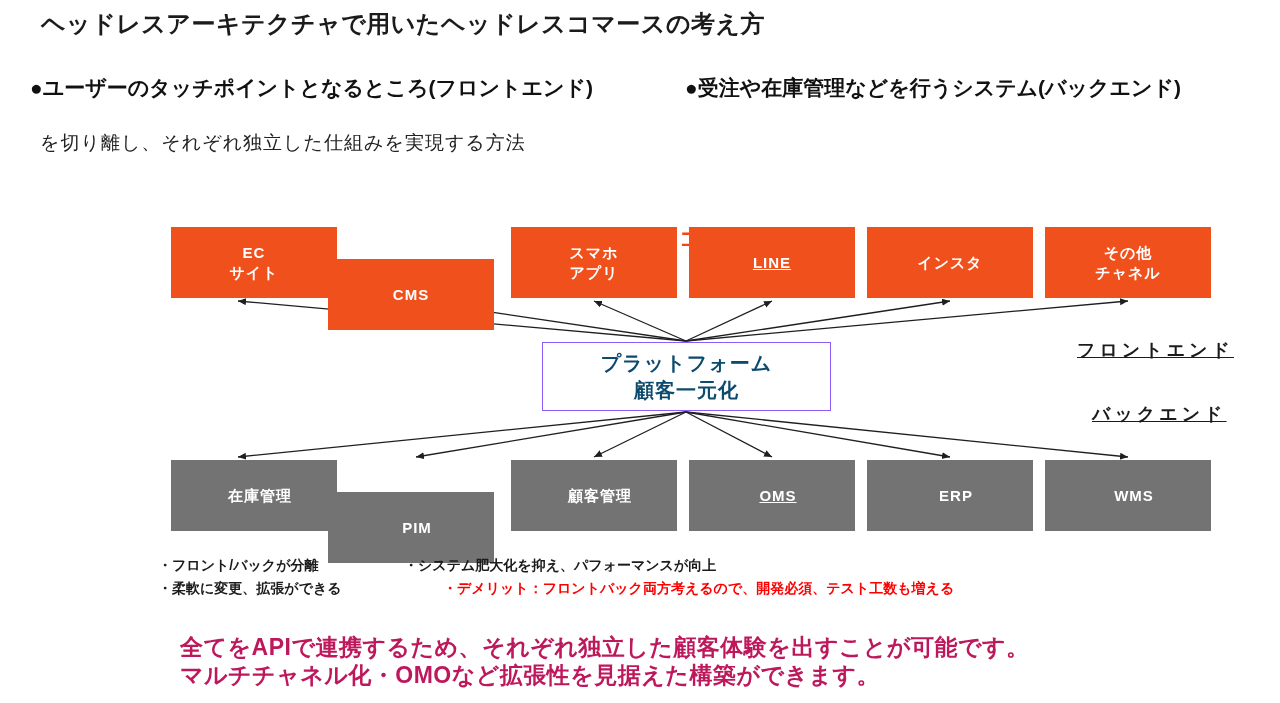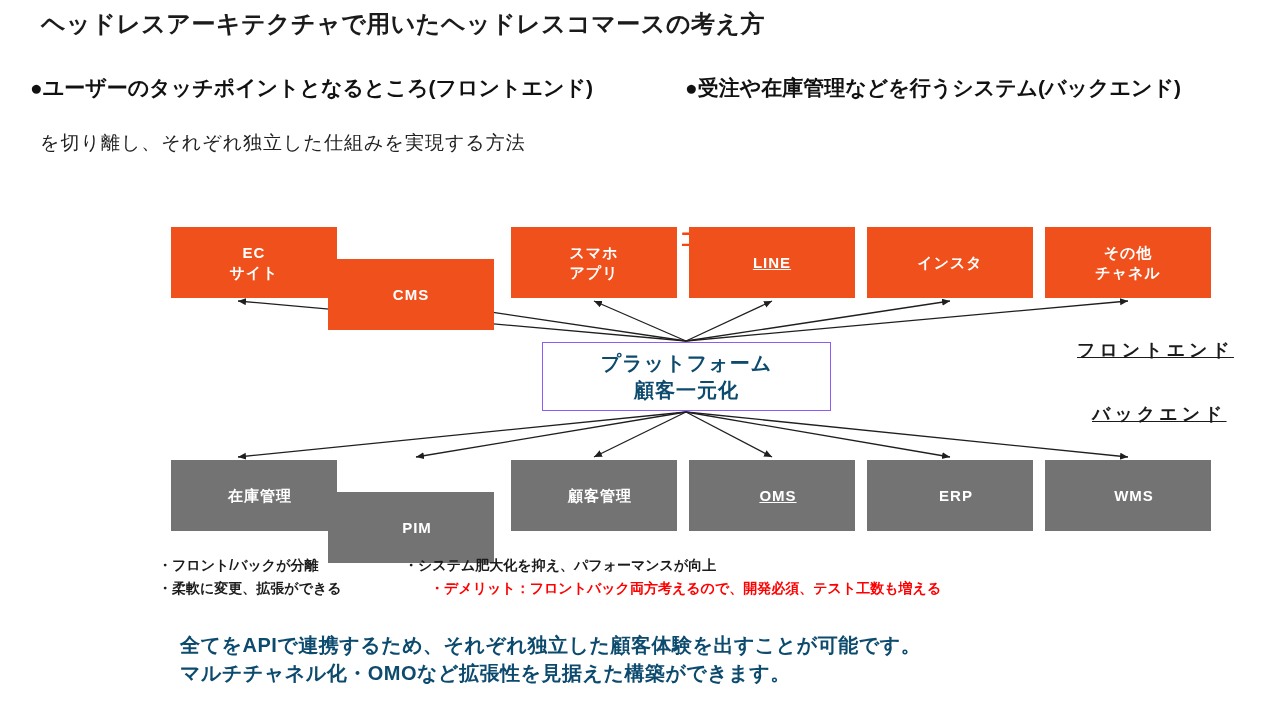--- a/index.html
+++ b/index.html
@@ -63,24 +63,24 @@
   .side-frontend { left: 1077px; top: 338px; }
   .side-backend  { left: 1092px; top: 402px; }
   .note {
     font-size: 14px; font-weight: bold; color: #1b1b1b;
     white-space: nowrap;
   }
   .note-red { color: #FE0000; }
   .n1a { left: 158px; top: 557px; }
   .n1b { left: 404px; top: 557px; }
   .n2a { left: 158px; top: 580px; }
-  .n2b { left: 430px; top: 580px; }
+  .n2b { left: 443px; top: 580px; }
   .summary-line {
     left: 180px;
-    font-size: 20px; font-weight: bold; color: #0c4a6e;
+    font-size: 23px; font-weight: bold; color: #be185d;
     letter-spacing: 0.5px; white-space: nowrap;
   }
   .s1 { top: 632px; }
   .s2 { top: 660px; }
   .arrow-layer {
     left: 0; top: 0; width: 1280px; height: 703px;
     pointer-events: none;
   }
 </style>
 </head>

